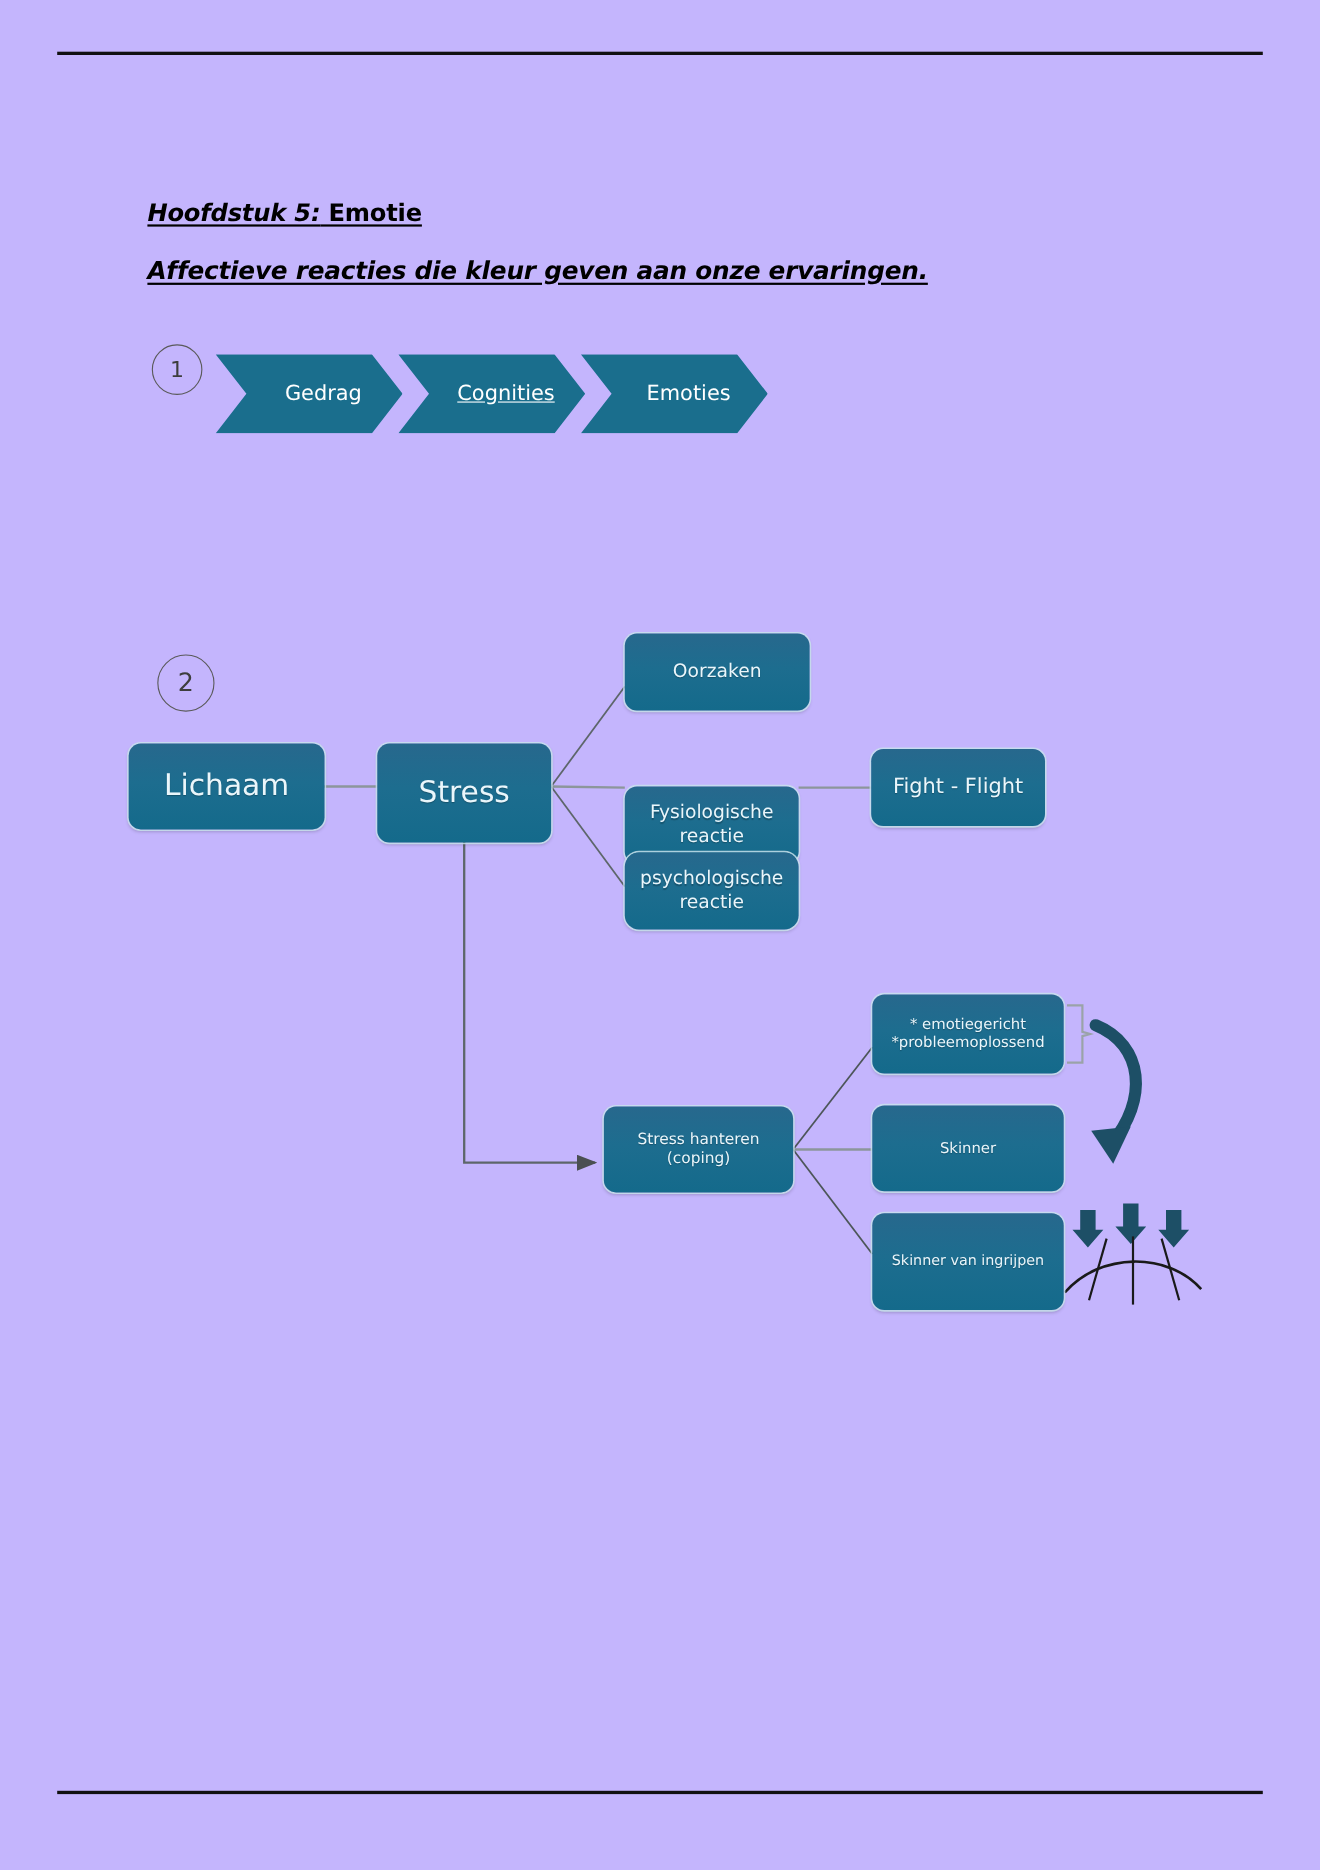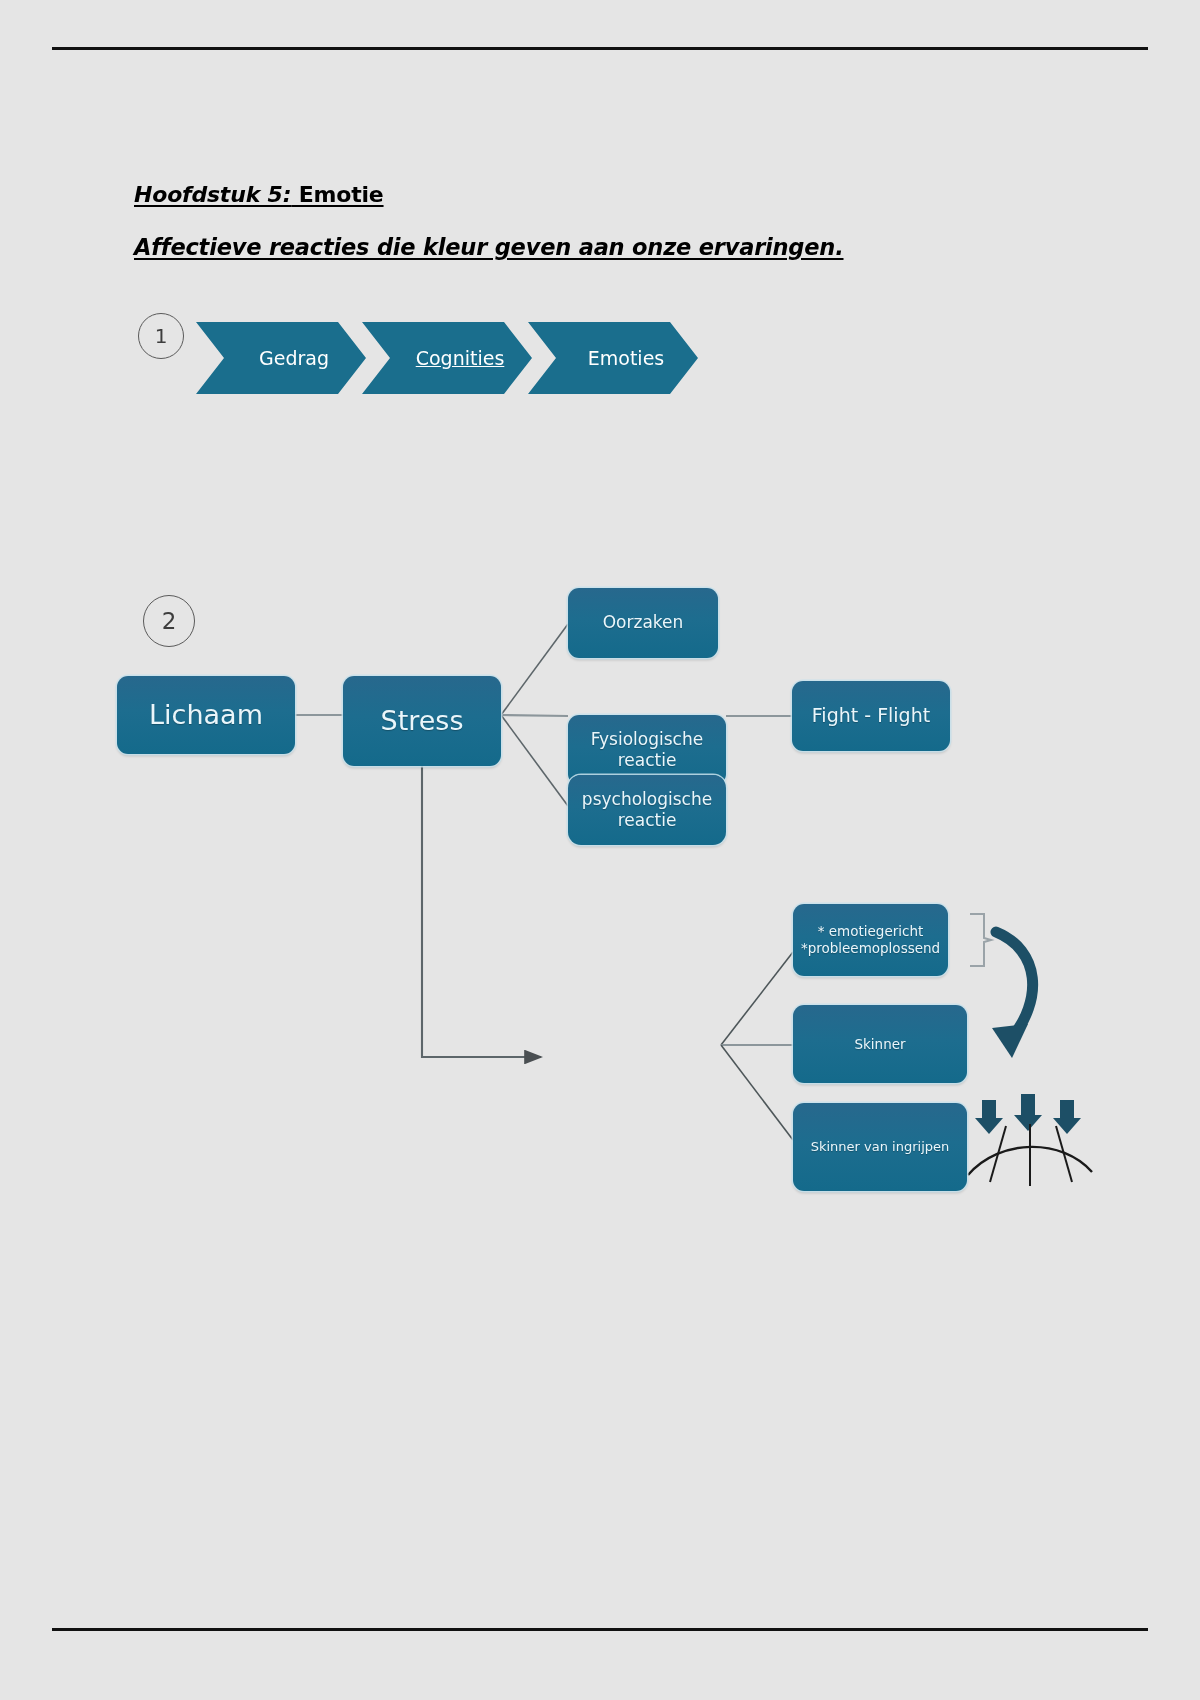--- a/index.html
+++ b/index.html
@@ -10,21 +10,21 @@
   body {
     width: 1200px;
     height: 1700px;
     font-family: "DejaVu Sans", sans-serif;
     position: relative;
     overflow: hidden;
   }
   .page {
     position: absolute;
     inset: 0;
-    background: #e5e5e5;
+    background: #c4b5fd;
   }
   
   .rule {
     position: absolute;
     left: 52px;
     width: 1096px;
     height: 0;
     border-top: 3px solid #111111;
   }
   .rule.top { top: 47px; }
@@ -128,27 +128,27 @@
     justify-content: center;
     text-align: center;
     line-height: 1.25;
     padding: 4px 8px;
     text-shadow: 0 1px 1px rgba(0,0,0,0.25);
   }
   
   #n-lichaam { left: 117px; top: 676px; width: 178px; height: 78px; font-size: 27px; }
   #n-stress  { left: 343px; top: 676px; width: 158px; height: 90px; font-size: 27px; }
 
-  #n-oorzaken    { left: 568px; top: 588px; width: 150px; height: 70px; font-size: 17px; }
+  #n-oorzaken    { left: 568px; top: 576px; width: 168px; height: 70px; font-size: 17px; }
   #n-fysio       { left: 568px; top: 715px; width: 158px; height: 70px; font-size: 17px; }
   #n-psych       { left: 568px; top: 775px; width: 158px; height: 70px; font-size: 17px; border-radius: 13px; }
   #n-fight       { left: 792px; top: 681px; width: 158px; height: 70px; font-size: 19px; }
 
   #n-coping      { left: 549px; top: 1006px; width: 172px; height: 78px; font-size: 14px; }
-  #n-emotie      { left: 793px; top: 904px; width: 155px; height: 72px; font-size: 13.5px; }
+  #n-emotie      { left: 793px; top: 904px; width: 174px; height: 72px; font-size: 13.5px; }
   #n-skinner     { left: 793px; top: 1005px; width: 174px; height: 78px; font-size: 13.5px; }
   #n-tijdstip    { left: 793px; top: 1103px; width: 174px; height: 88px; font-size: 13px; }
 
   .node .lines { display:block; }
   .node .lines span { display:block; white-space: nowrap; }
 </style>
 </head>
 <body>
 
 <div class="page">
@@ -230,20 +230,26 @@
 
   <div class="node" id="n-psych">
     <span class="lines">
       <span>psychologische</span>
       <span>reactie</span>
     </span>
   </div>
 
   <div class="node" id="n-fight">Fight - Flight</div>
 
+  <div class="node" id="n-coping">
+    <span class="lines">
+      <span>Stress hanteren</span>
+      <span>(coping)</span>
+    </span>
+  </div>
 
   <div class="node" id="n-emotie">
     <span class="lines">
       <span>* emotiegericht</span>
       <span>*probleemoplossend</span>
     </span>
   </div>
 
   <div class="node" id="n-skinner">Skinner</div>
   <div class="node" id="n-tijdstip">Skinner van ingrijpen</div>

